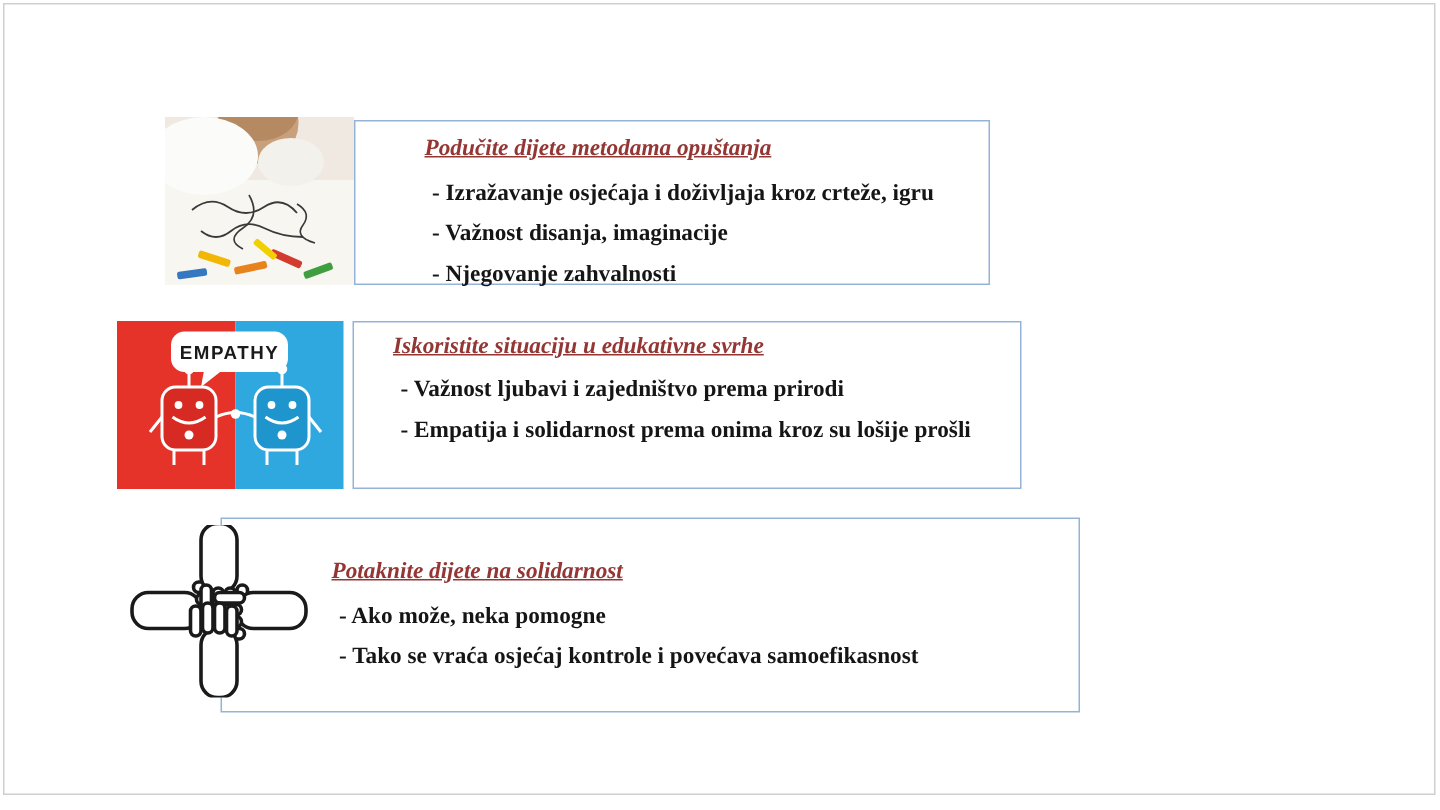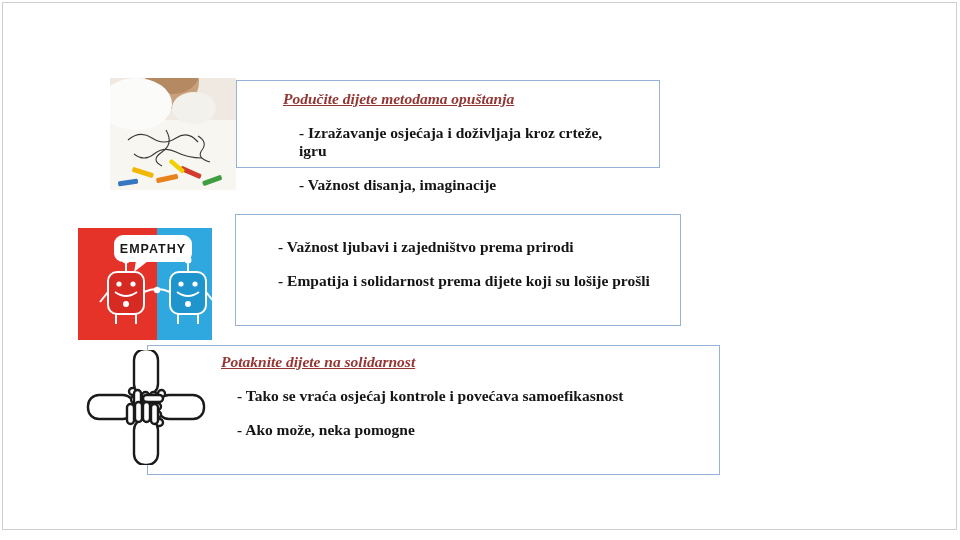--- a/index.html
+++ b/index.html
@@ -3,36 +3,36 @@
 <meta charset="utf-8">
 <style>
   html,body{margin:0;padding:0;background:#ffffff;}
   .stage{position:relative;width:960px;height:540px;background:#ffffff;overflow:hidden;
          font-family:"Liberation Serif", serif;}
   .frame{position:absolute;left:2px;top:2px;right:3px;bottom:10px;border:1px solid #cfcfcf;}
 
   .textbox{position:absolute;background:#ffffff;border:1px solid #95B3D7;box-sizing:border-box;}
   .textbox h2{margin:0;color:#943634;font-size:15.5px;font-weight:bold;font-style:italic;
               text-decoration:underline;line-height:18px;}
-  .textbox p{margin:16px;color:#151515;font-size:15.5px;font-weight:bold;line-height:18px;}
+  .textbox p{margin:5px;color:#151515;font-size:15.5px;font-weight:bold;line-height:18px;}
 
   
-  .box1{left:236px;top:80px;width:424px;height:88px;padding:9px 10px 0 46px;}
+  .box1{left:236px;top:80px;width:424px;height:110px;padding:9px 10px 0 46px;}
   .box1 h2{margin-bottom:12px;}
   .box1 p{margin-bottom:9px;}
   .img1{position:absolute;left:110px;top:78px;width:126px;height:112px;overflow:hidden;}
 
   
   .box2{left:235px;top:214px;width:446px;height:112px;padding:7px 8px 0 26px;}
   .box2 h2{margin-bottom:11px;}
   .box2 p{margin-bottom:9px;}
-  .img2{position:absolute;left:78px;top:228px;width:134px;height:112px;overflow:hidden;}
+  .img2{position:absolute;left:78px;top:214px;width:151px;height:112px;overflow:hidden;}
 
   
-  .box3{left:147px;top:345px;width:573px;height:130px;padding:7px 8px 0 73px;}
+  .box3{left:147px;top:345px;width:573px;height:130px;padding:26px 8px 0 73px;}
   .box3 h2{margin-bottom:12px;}
   .box3 p{margin-bottom:9px;}
   .img3{position:absolute;left:85px;top:350px;width:122px;height:115px;background:#ffffff;z-index:2;}
 
   svg{display:block;}
 </style>
 </head>
 <body>
 
 <div class="stage">
@@ -61,20 +61,21 @@
         <rect x="8" y="102" width="20" height="5" rx="1.5" fill="#3577c0" transform="rotate(-8 18 104)"></rect>
         <rect x="58" y="86" width="18" height="4.5" rx="1.5" fill="#f2d000" transform="rotate(40 67 88)"></rect>
       </g>
     </svg>
   </div>
 
   <div class="textbox box1">
     <h2>Podučite dijete metodama opuštanja</h2>
     <p>- Izražavanje osjećaja i doživljaja kroz crteže, igru</p>
     <p>- Važnost disanja, imaginacije</p>
+    <p>- Njegovanje zahvalnosti</p>
   </div>
 
   <div class="img2">
     <svg viewBox="0 0 157 112" width="157" height="112">
       <rect width="79" height="112" fill="#E63329"></rect>
       <rect x="79" width="78" height="112" fill="#2FA8E0"></rect>
 
       <g stroke="#ffffff" stroke-width="2">
         <line x1="48" y1="34" x2="48" y2="44"></line>
           <circle cx="48" cy="32" r="2.5" fill="#ffffff"></circle>
@@ -102,22 +103,23 @@
       <path d="M37,64 q11,8 22,0" stroke="#ffffff" stroke-width="2" fill="none"></path>
       <path d="M99,64 q11,8 22,0" stroke="#ffffff" stroke-width="2" fill="none"></path>
 
       <rect x="36" y="7" width="78" height="27" rx="9" fill="#ffffff"></rect>
       <polygon points="58,33 70,33 56,44" fill="#ffffff"></polygon>
       <text x="75" y="25" text-anchor="middle" font-family="Liberation Sans, sans-serif" font-size="12.5" font-weight="bold" letter-spacing="1" fill="#1a1a1a">EMPATHY</text>
     </svg>
   </div>
 
   <div class="textbox box2">
+    <h2>Iskoristite situaciju u edukativne svrhe</h2>
     <p>- Važnost ljubavi i zajedništvo prema prirodi</p>
-    <p>- Empatija i solidarnost prema dijete koji su lošije prošli</p>
+    <p>- Empatija i solidarnost prema onima kroz su lošije prošli</p>
   </div>
 
   <div class="img3">
     <svg viewBox="0 0 122 115" width="122" height="115">
       <rect width="122" height="115" fill="#ffffff"></rect>
       <g stroke="#1a1a1a" stroke-width="2.4" fill="#ffffff" stroke-linejoin="round" stroke-linecap="round">
         <g transform="rotate(0 61 57)">
           <rect x="3" y="45" width="46" height="24" rx="11"></rect>
           <rect x="44" y="38" width="20" height="7" rx="3.5"></rect>
           <rect x="46" y="46" width="20" height="7" rx="3.5"></rect>
@@ -144,16 +146,16 @@
           <rect x="46" y="46" width="20" height="7" rx="3.5"></rect>
           <rect x="46" y="54" width="20" height="7" rx="3.5"></rect>
           <rect x="44" y="62" width="20" height="7" rx="3.5"></rect>
         </g>
       </g>
     </svg>
   </div>
 
   <div class="textbox box3">
     <h2>Potaknite dijete na solidarnost</h2>
+    <p>- Ako može, neka pomogne</p>
     <p>- Tako se vraća osjećaj kontrole i povećava samoefikasnost</p>
-    <p>- Ako može, neka pomogne</p>
   </div>
 </div>
 
 </body></html>

